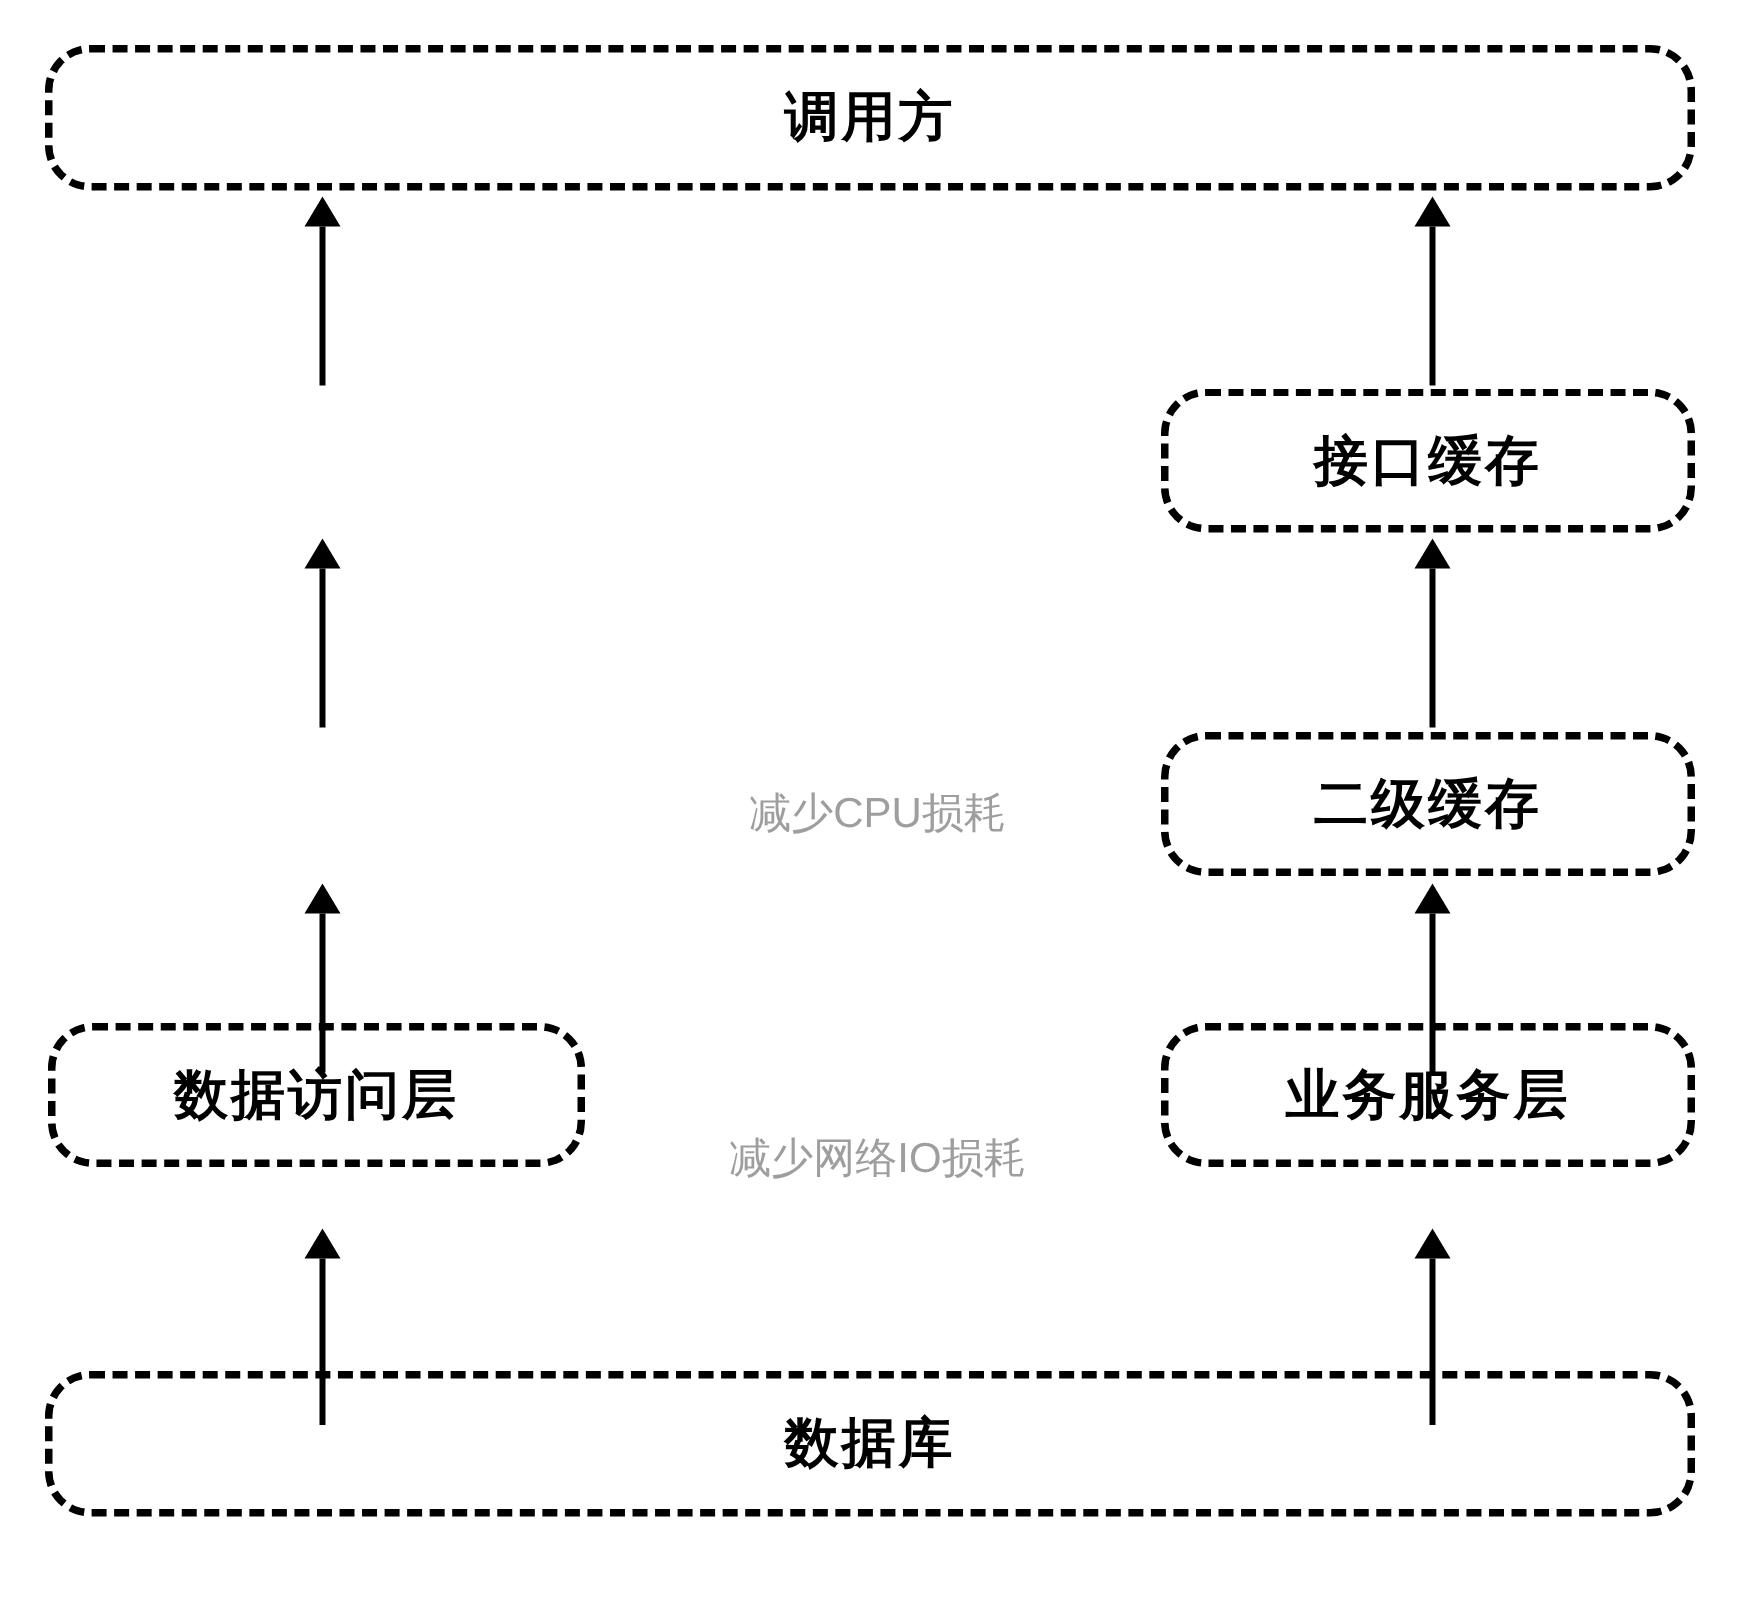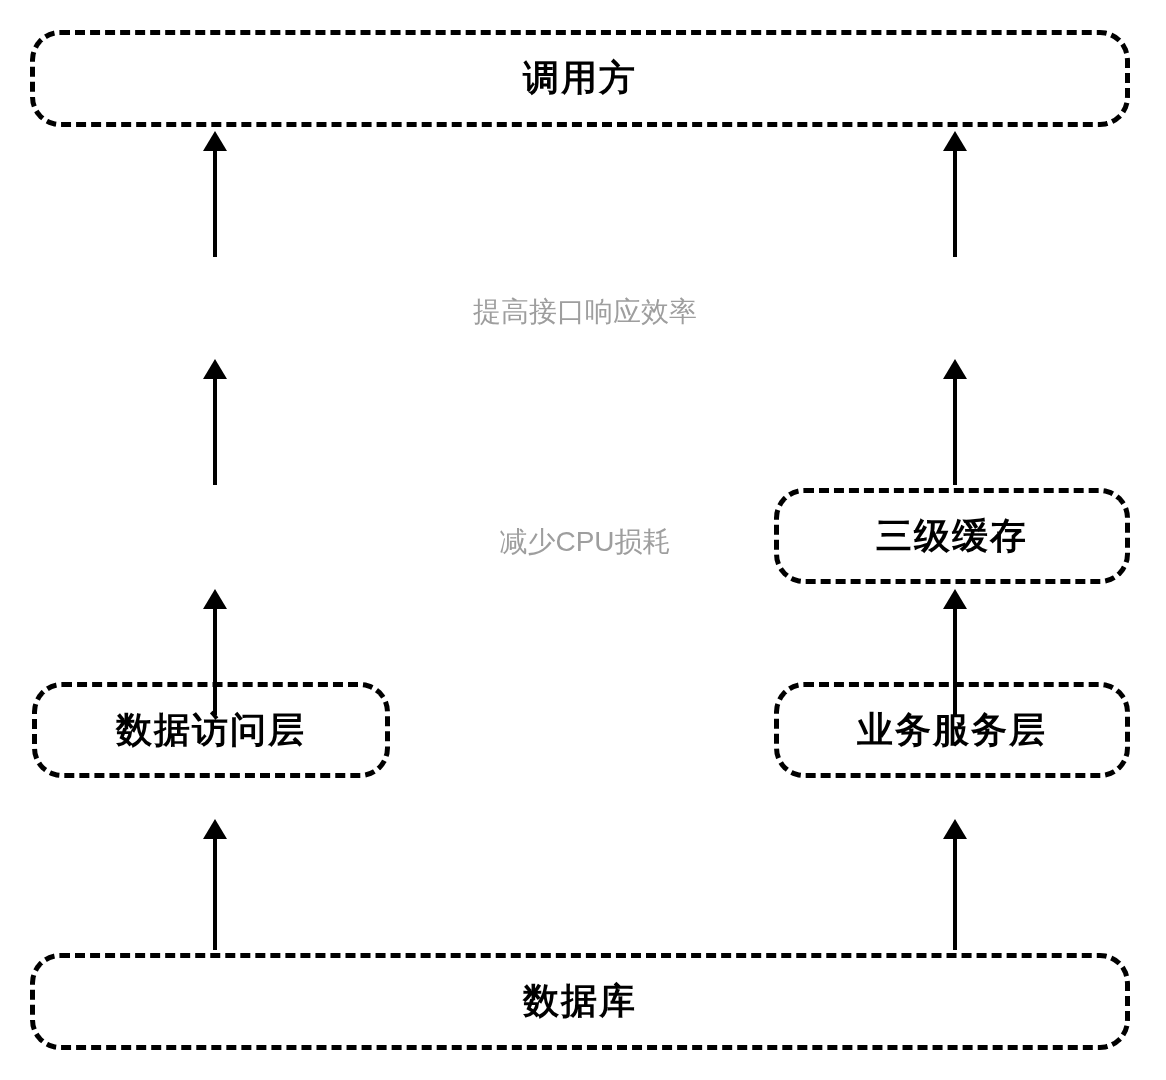--- a/index.html
+++ b/index.html
@@ -23,21 +23,21 @@
     align-items: center;
     justify-content: center;
     font-weight: bold;
     font-size: 36px;
     color: #000000;
     letter-spacing: 2px;
   }
 
   .box-wide { left: 30px; width: 1100px; height: 97px; }
   .box-top { top: 30px; }
-  .box-bottom { top: 953px; text-align: right; }
+  .box-bottom { top: 914px; text-align: right; }
 
   .box-left  { left: 32px;  width: 358px; height: 96px; }
   .box-right { left: 774px; width: 356px; height: 96px; }
 
   .row-1 { top: 259px; }
   .row-2 { top: 488px; }
   .row-3 { top: 682px; }
 
   .center-label {
     position: absolute;
@@ -82,27 +82,28 @@
 </style>
 </head>
 <body>
 
 <div class="canvas">
 
   <div class="box box-wide box-top">调用方</div>
 
   <div class="box box-left row-3">数据访问层</div>
 
-  <div class="box box-right row-2">三级缓存</div>
+  <div class="box box-right row-1">接口缓存</div>
+  <div class="box box-right row-2">二级缓存</div>
   <div class="box box-right row-3">业务服务层</div>
 
   <div class="box box-wide box-bottom">数据库</div>
 
-  <div class="center-label label-1">提高接口响应效率</div>
   <div class="center-label label-2">减少CPU损耗</div>
+  <div class="center-label label-3">减少网络IO损耗</div>
 
   <div class="arrow arrow-left arrow-r1">
     <div class="head"></div>
     <div class="shaft"></div>
   </div>
   <div class="arrow arrow-left arrow-r2">
     <div class="head"></div>
     <div class="shaft"></div>
   </div>
   <div class="arrow arrow-left arrow-r3">

